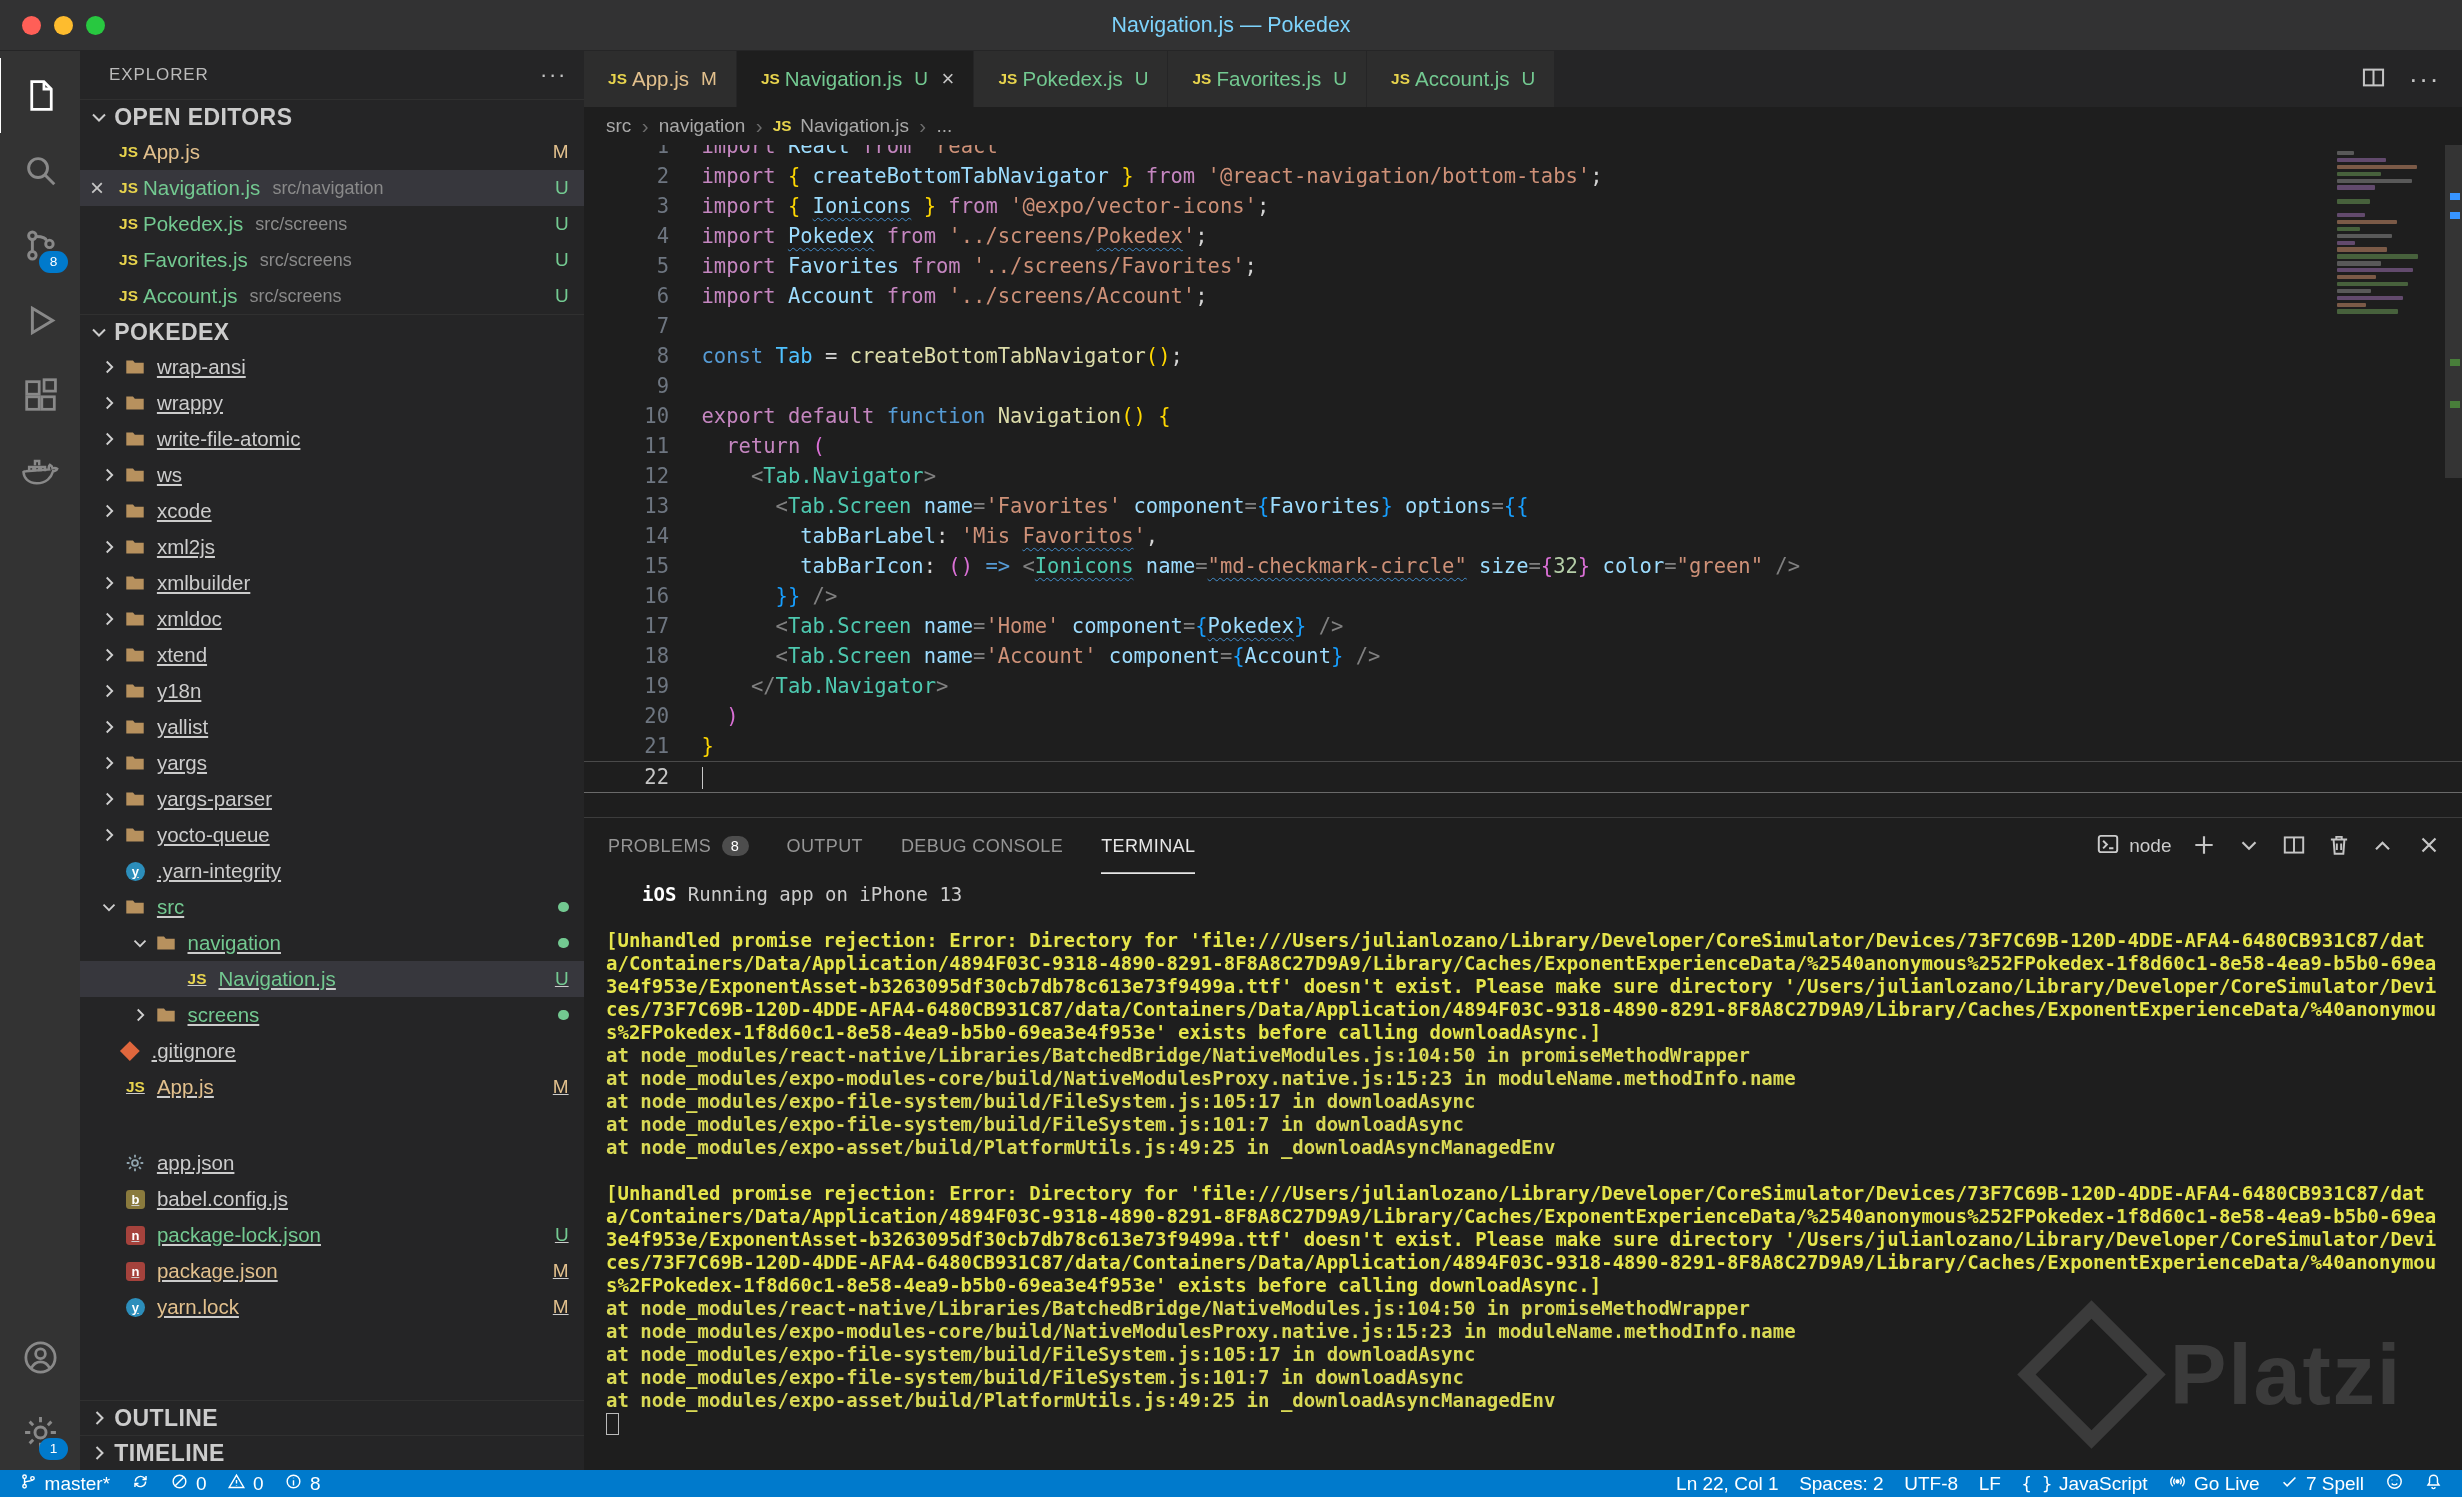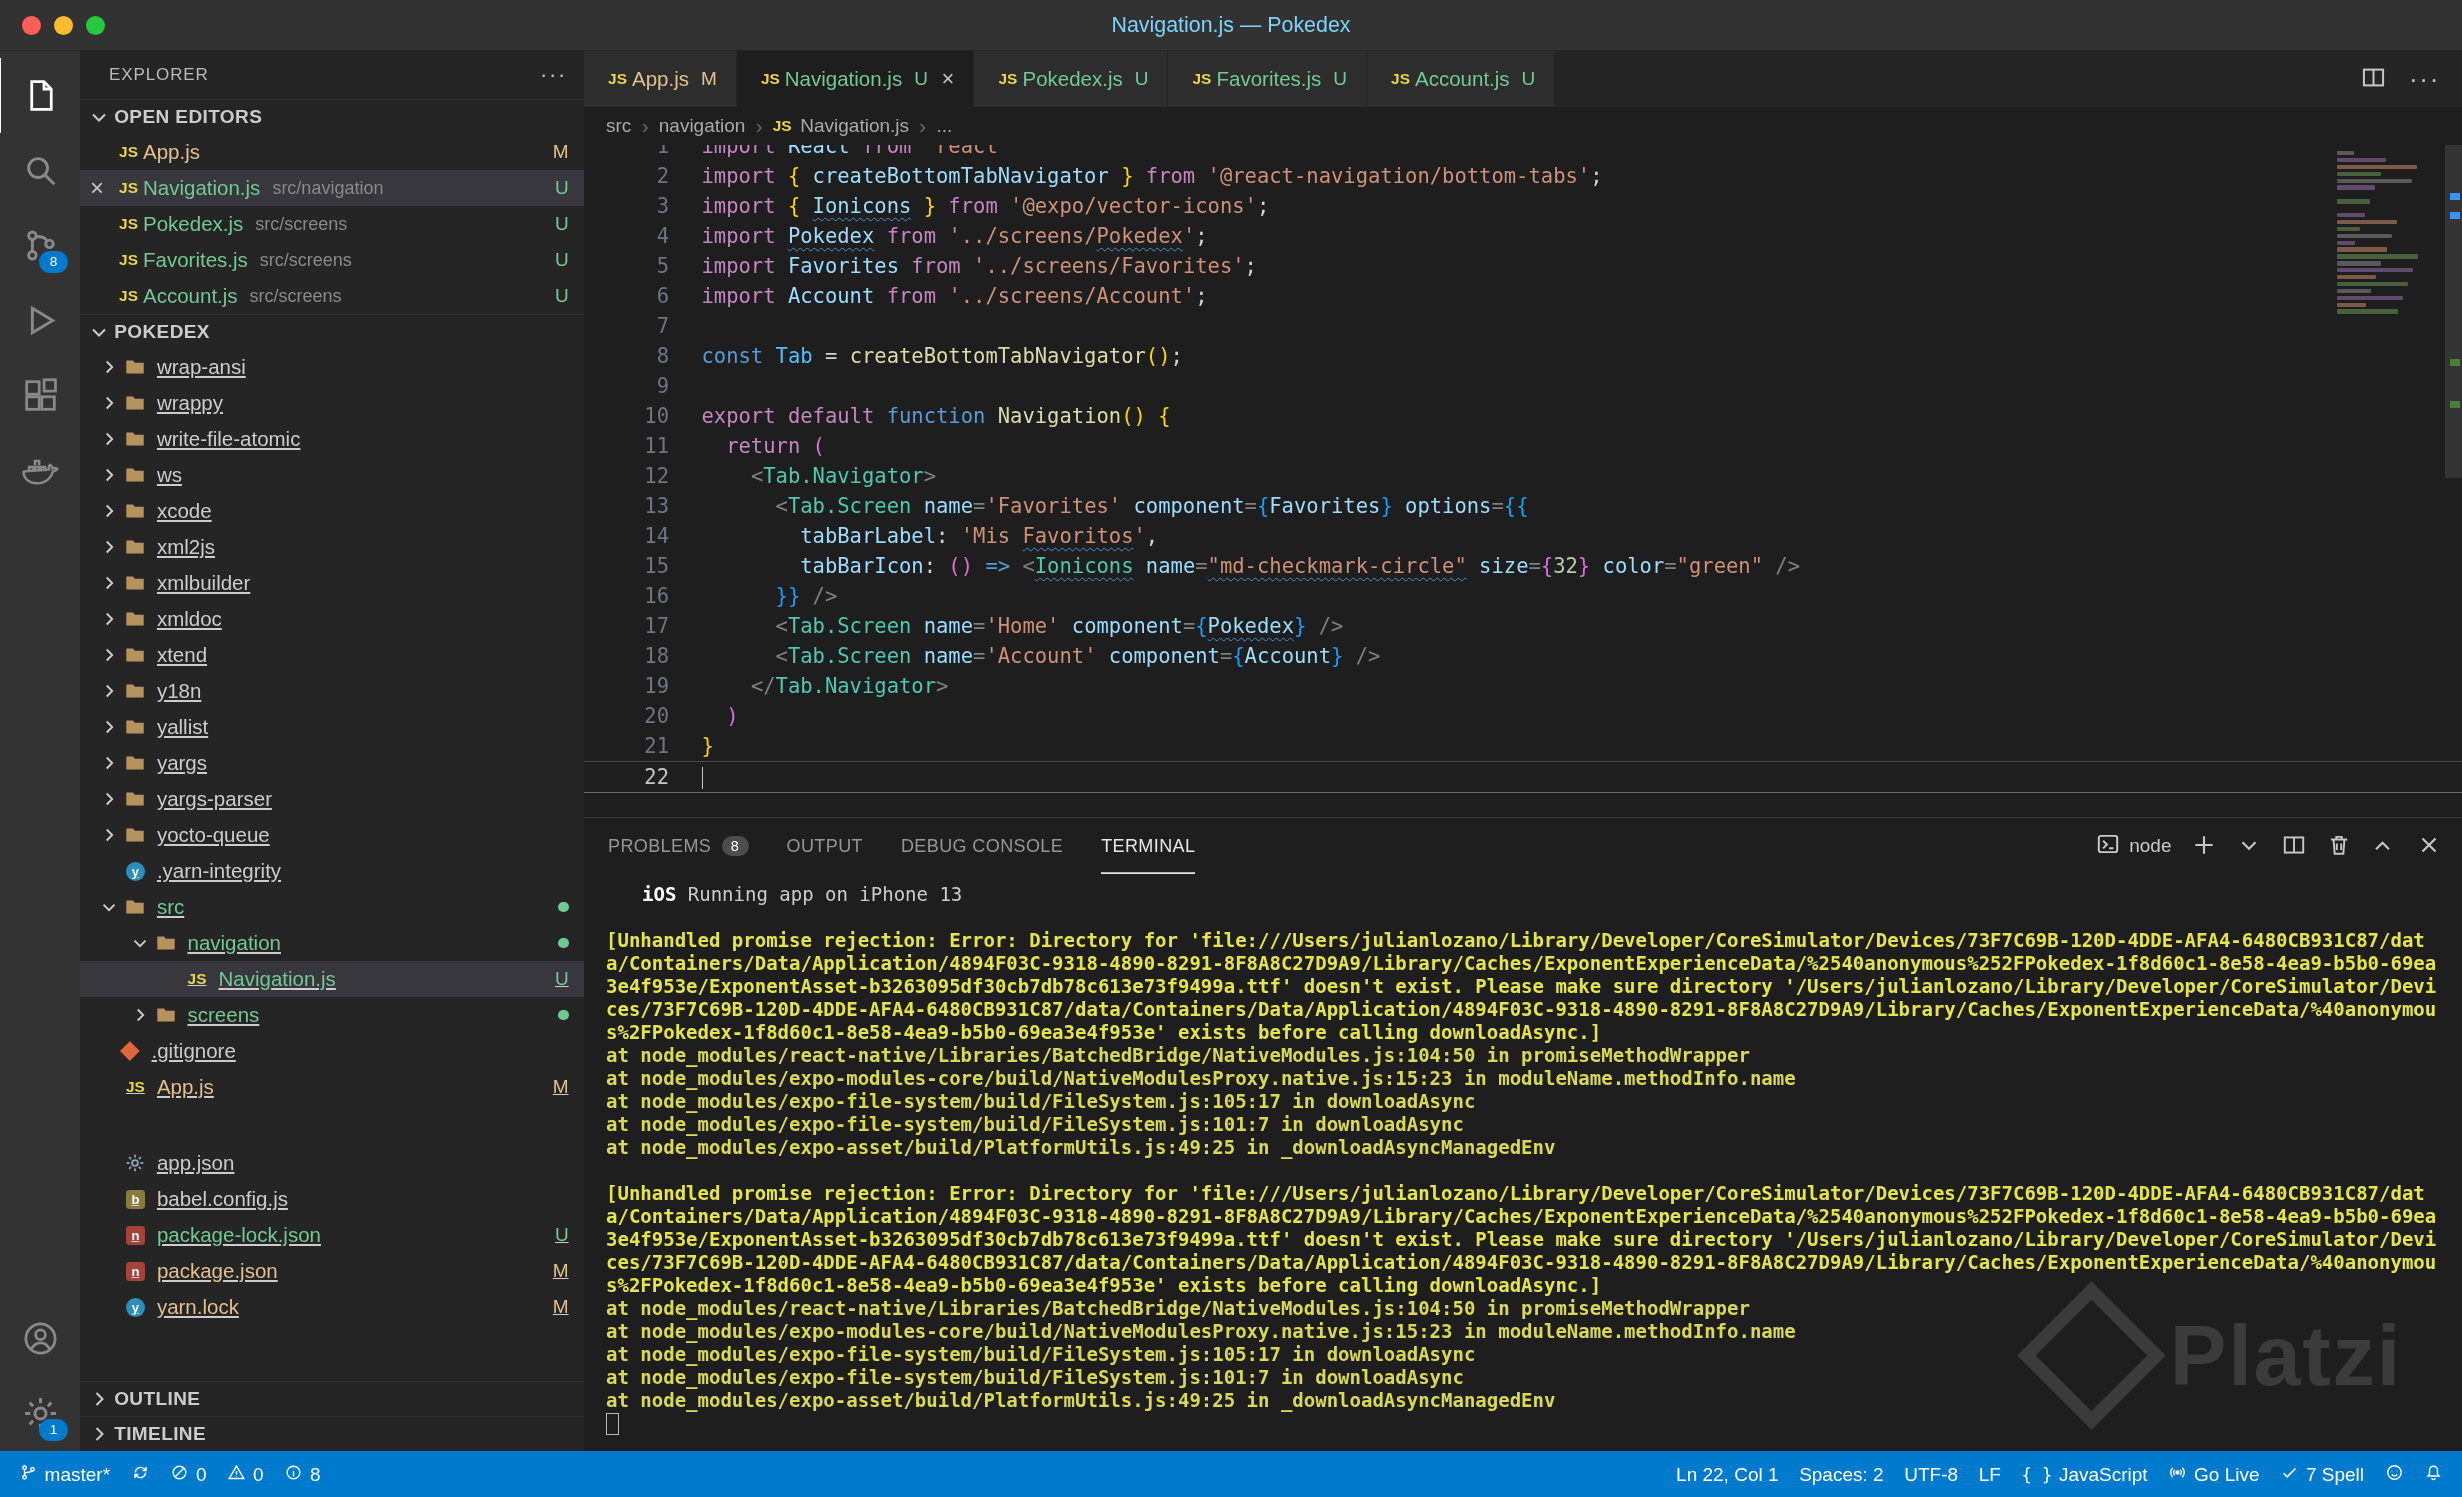--- a/index.html
+++ b/index.html
@@ -22,21 +22,21 @@
   .act-item.active{color:#ffffff;border-left:2.6px solid #ffffff;}
   .act-item svg{width:39px;height:39px;}
   .act-badge{position:absolute;right:12px;bottom:10.3px;background:#007acc;color:#fff;font-size:13.7px;min-width:22px;height:22px;
     border-radius:11px;display:flex;align-items:center;justify-content:center;padding:0 3.4px;}
   .act-spacer{flex:1;}
 
   
   #sidebar{width:504px;background:#252526;flex:none;display:flex;flex-direction:column;min-height:0;color:#cccccc;}
   #explorer-head{height:48px;display:flex;align-items:center;padding:0 17px 0 29px;font-size:17px;letter-spacing:0.9px;color:#bbbbbb;}
   #explorer-head .dots{margin-left:auto;color:#c5c5c5;font-size:22px;letter-spacing:1.7px;}
-  .sec-head{height:34px;display:flex;align-items:center;font-size:19px;font-weight:700;color:#cccccc;letter-spacing:0.4px;
+  .sec-head{height:34px;display:flex;align-items:center;font-size:23px;font-weight:700;color:#cccccc;letter-spacing:0.4px;
     border-top:0.9px solid #303030;padding-left:6.8px;flex:none;}
   .sec-head .chev{width:24px;height:24px;color:#cccccc;margin-right:3.4px;flex:none;}
   .sec-head .chev svg{width:24px;height:24px;}
   #open-editors-list{flex:none;}
   .row{height:36px;display:flex;align-items:center;font-size:20.5px;padding-right:15.4px;}
   .row.selected{background:#37373d;}
   .close-slot{width:34px;text-align:center;color:#c5c5c5;font-size:24px;flex:none;}
   .js-ico{color:#e8d44d;font-weight:700;font-size:15.4px;width:29px;flex:none;text-align:center;font-family:"Liberation Sans",sans-serif;}
   .fname{white-space:nowrap;}
   .fpath{margin-left:12px;color:#8a8a8a;font-size:18px;white-space:nowrap;overflow:hidden;text-overflow:ellipsis;}
@@ -104,21 +104,21 @@
   .t-intro{color:#cccccc;margin-left:36px;}
   .t-intro b{font-weight:700;color:#ffffff;}
   .t-err{color:#e5e54b;font-weight:700;word-break:break-all;}
   .t-stack{color:#d9d955;font-weight:700;}
   .t-cursor{display:inline-block;width:11px;height:20.5px;border:1.7px solid #bbbbbb;vertical-align:middle;}
   #watermark{position:absolute;right:60px;bottom:43px;display:flex;align-items:center;gap:26px;z-index:0;color:#3b3b3b;}
   #wm-diamond{width:79px;height:79px;border:13.7px solid #3b3b3b;transform:rotate(45deg);}
   #wm-text{font-size:85px;font-weight:700;letter-spacing:1.7px;}
 
   
-  #statusbar{height:47px;background:#007acc;flex:none;display:flex;align-items:center;color:#ffffff;font-size:19px;padding:0 8.5px;}
+  #statusbar{height:28px;background:#007acc;flex:none;display:flex;align-items:center;color:#ffffff;font-size:19px;padding:0 8.5px;}
   .sb-item{display:flex;align-items:center;gap:6.8px;padding:0 10.3px;height:100%;}
   .sb-item svg{width:19px;height:19px;}
   #sb-right{margin-left:auto;display:flex;align-items:center;}
   .sb-braces{font-family:"DejaVu Sans Mono",monospace;font-size:17px;}
 </style>
 </head>
 <body>
 
 <div id="window">
 

